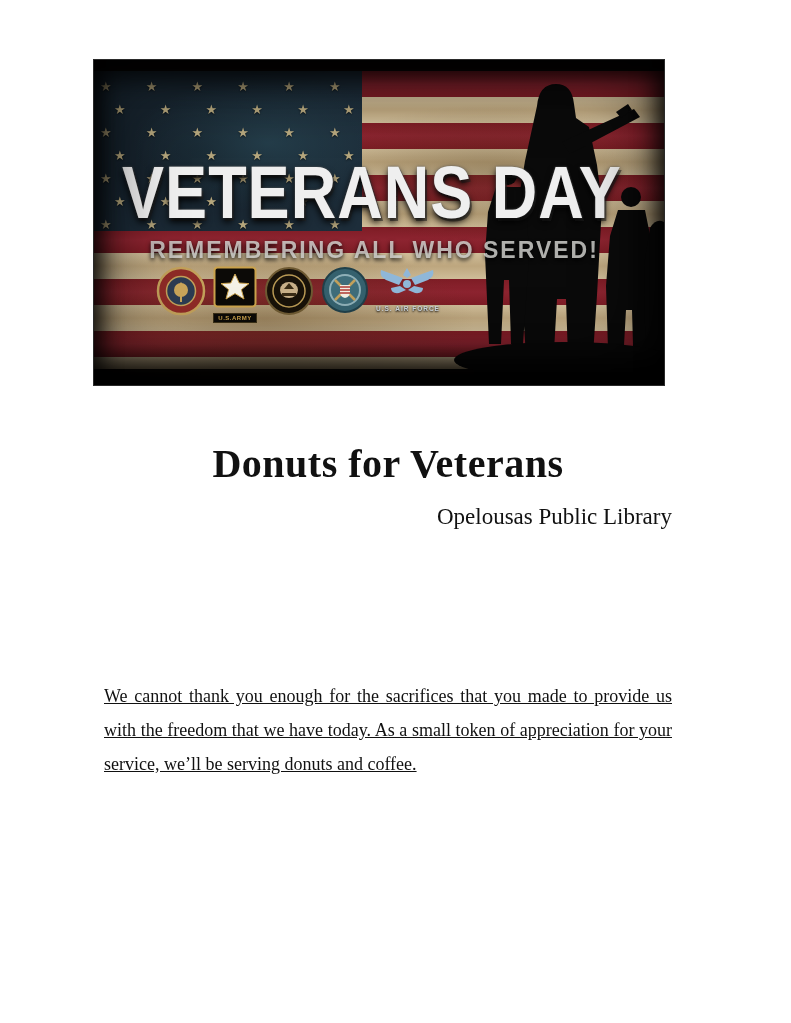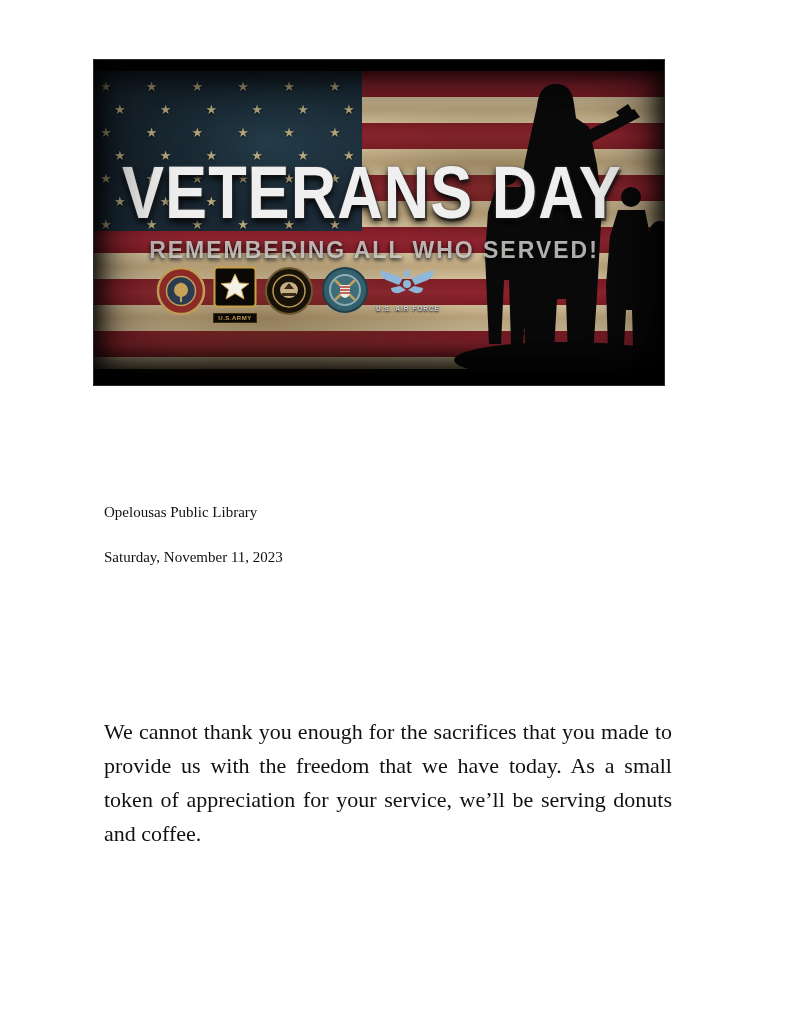--- a/index.html
+++ b/index.html
@@ -69,27 +69,27 @@
   .army-label{margin-top:1px;background:#0c0a07;color:#caa24c;font-size:6px;
     padding:1px 2px;border:1px solid #3a2f16;}
   .af-label{margin-top:1px;color:#c9d2da;font-size:6.5px;letter-spacing:1px;
     text-shadow:0 1px 2px #000;}
 
   
   .event-title{
     position:absolute;left:104px;top:441px;width:568px;text-align:center;
     font-weight:bold;font-size:40px;line-height:46px;letter-spacing:.5px;
   }
-  .event-line{position:absolute;left:104px;width:568px;text-align:left;font-size:15px;font-family:Liberation Serif, serif;}
+  .event-line{position:absolute;left:104px;width:568px;text-align:right;font-size:23px;font-family:Liberation Serif, serif;}
   .event-location{top:504px;}
   .event-date{top:549px;}
   .event-time{top:593px;}
   .body-paragraph{
-    position:absolute;left:104px;top:715px;width:568px;
-    font-size:22px;line-height:34px;text-align:justify;
+    position:absolute;left:104px;top:679px;width:568px;
+    font-size:18px;line-height:34px;text-align:justify;text-decoration:underline;
   }
 </style>
 </head>
 <body>
 
 <div class="page">
 
   <div class="banner">
     <div class="flag"></div>
     <div class="flag-grime"></div>
@@ -176,18 +176,18 @@
             <circle cx="31" cy="18" r="4"></circle>
           </g>
         </svg>
         <div class="emblem-label af-label">U.S. AIR FORCE</div>
       </div>
     </div>
 
     <div class="vignette"></div>
   </div>
 
+  <div class="event-title">Donuts for Veterans</div>
   <div class="event-line event-location">Opelousas Public Library</div>
-  <div class="event-line event-date">Saturday, November 11, 2023</div>
 
   <div class="body-paragraph">We cannot thank you enough for the sacrifices that you made to provide us with the freedom that we have today. As a small token of appreciation for your service, we’ll be serving donuts and coffee.</div>
 
 </div>
 
 </body></html>

